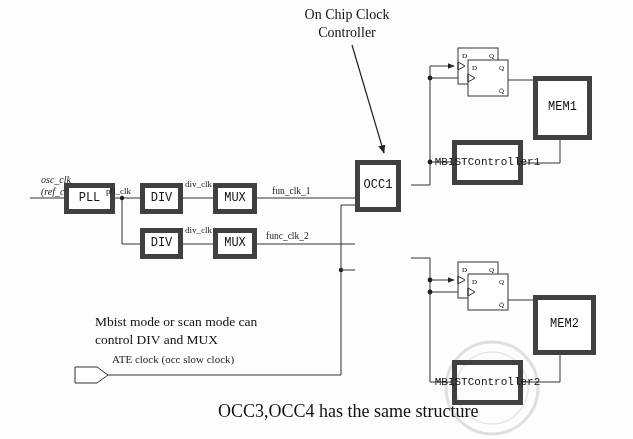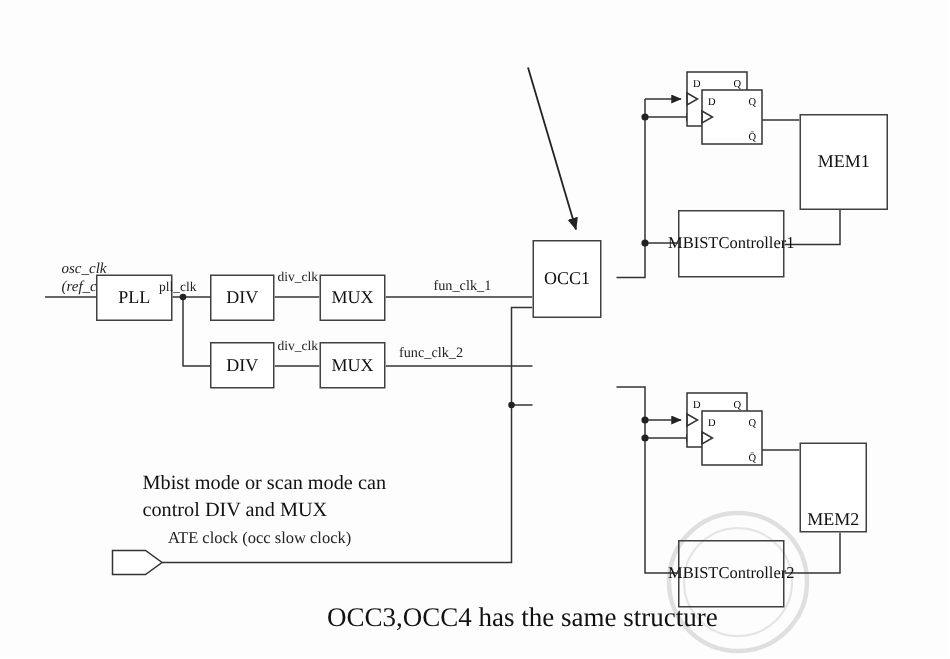--- a/index.html
+++ b/index.html
@@ -2,23 +2,23 @@
 <html><head>
 <meta charset="utf-8">
 <style>
   html,body{margin:0;padding:0;background:#ffffff;}
   #stage{
     position:relative;width:633px;height:439px;background:#fdfdfd;
     font-family:"Liberation Serif",serif;color:#111;overflow:hidden;
   }
   #wires{position:absolute;left:0;top:0;width:633px;height:439px;}
   .box{
-    position:absolute;box-sizing:border-box;border:1px solid #404040;background:#fff;
+    position:absolute;box-sizing:border-box;border:5px solid #404040;background:#fff;
     display:flex;align-items:center;justify-content:center;text-align:center;
-    font-size:12px;line-height:1.15;color:#111;
+    font-size:12px;line-height:1.15;color:#111;font-family:Liberation Mono, monospace;
   }
   .box.two-line{flex-direction:row;font-size:11px;}
   .lbl{position:absolute;font-size:9.5px;white-space:nowrap;color:#222;}
   .lbl-small{font-size:9px;}
   .title{
     position:absolute;left:272px;top:6px;width:150px;text-align:center;
     font-size:14px;line-height:1.25;color:#111;
   }
   .note{position:absolute;font-size:13.5px;line-height:1.3;color:#111;white-space:nowrap;}
   .note span{display:block;}
@@ -106,20 +106,22 @@
       <polygon points="468,288 475,292 468,296" fill="none" stroke="#333"></polygon>
       <text x="462" y="272" font-size="7">D</text>
       <text x="494" y="272" font-size="7" text-anchor="end">Q</text>
       <text x="472" y="284" font-size="7">D</text>
       <text x="504" y="284" font-size="7" text-anchor="end">Q</text>
       <text x="504" y="307" font-size="7" text-anchor="end">Q̄</text>
     </g>
   </svg>
 
   <div class="title">
+    <span style="display:block">On Chip Clock</span>
+    <span style="display:block">Controller</span>
   </div>
 
   <div class="osc">
     <span>osc_clk</span>
     <span>(ref_clk)</span>
   </div>
 
   <div class="box" style="left:64px;top:183px;width:51px;height:31px;">
     <span>PLL</span>
   </div>
@@ -134,35 +136,35 @@
   </div>
   <div class="box" style="left:213px;top:228px;width:44px;height:31px;">
     <span>MUX</span>
   </div>
   <div class="box" style="left:355px;top:160px;width:46px;height:52px;">
     <span>OCC1</span>
   </div>
   <div class="box" style="left:533px;top:76px;width:59px;height:64px;">
     <span>MEM1</span>
   </div>
-  <div class="box" style="left:533px;top:295px;width:45px;height:60px;align-items:flex-end;">
+  <div class="box" style="left:533px;top:295px;width:63px;height:60px;">
     <span>MEM2</span>
   </div>
   <div class="box two-line" style="left:452px;top:140px;width:71px;height:45px;">
     <span>MBIST</span>
     <span>Controller1</span>
   </div>
   <div class="box two-line" style="left:452px;top:360px;width:71px;height:45px;background:transparent;">
     <span>MBIST</span>
     <span>Controller2</span>
   </div>
 
   <div class="lbl lbl-small" style="left:106px;top:186px;">pll_clk</div>
   <div class="lbl lbl-small" style="left:185px;top:179px;">div_clk</div>
-  <div class="lbl" style="left:272px;top:186px;margin-left:17px;">fun_clk_1</div>
+  <div class="lbl" style="left:272px;top:186px;">fun_clk_1</div>
   <div class="lbl lbl-small" style="left:185px;top:225px;">div_clk</div>
   <div class="lbl" style="left:266px;top:231px;">func_clk_2</div>
 
   <div class="note" style="left:95px;top:288px;margin-top:25px;">
     <span>Mbist mode or scan mode can</span>
     <span>control DIV and MUX</span>
   </div>
   <div class="lbl" style="left:112px;top:353px;font-size:11px;">ATE clock (occ slow clock)</div>
   <div class="note" style="left:218px;top:400px;font-size:18px;">
     <span>OCC3,OCC4 has the same structure</span>

